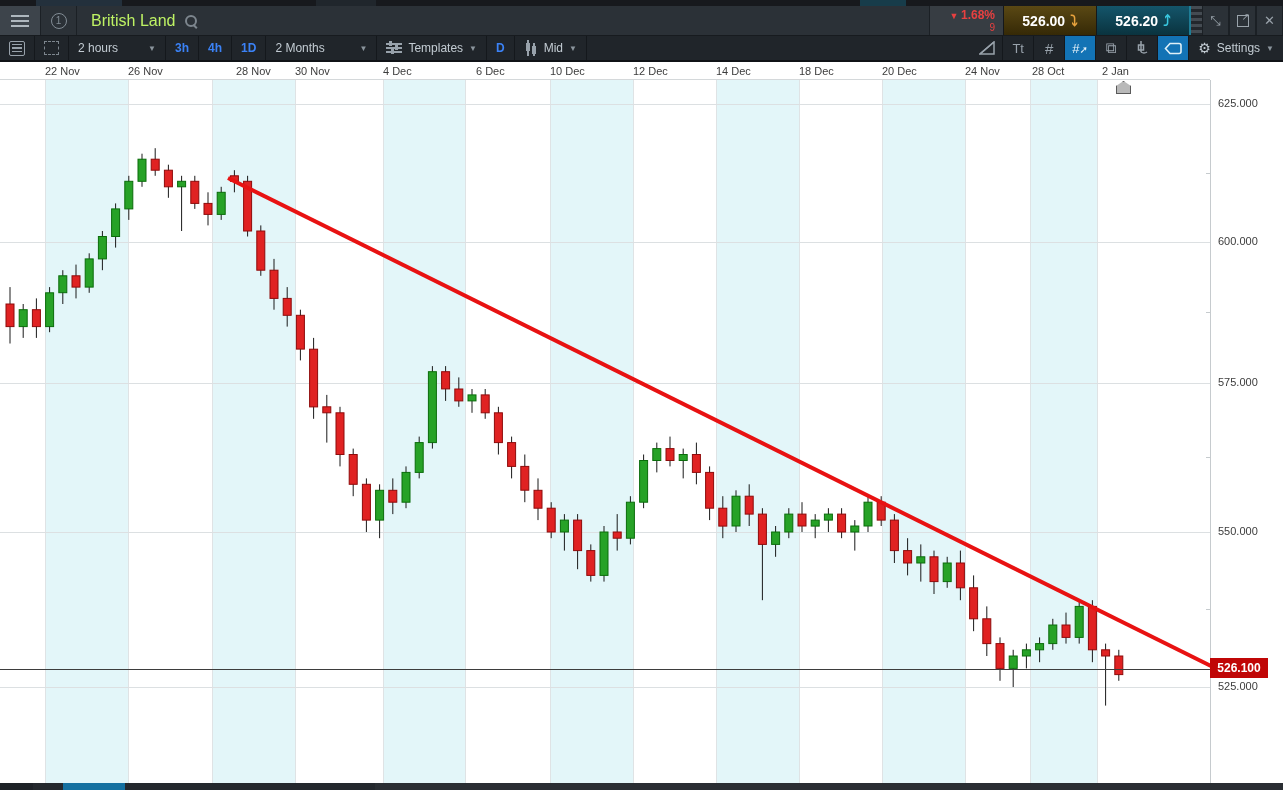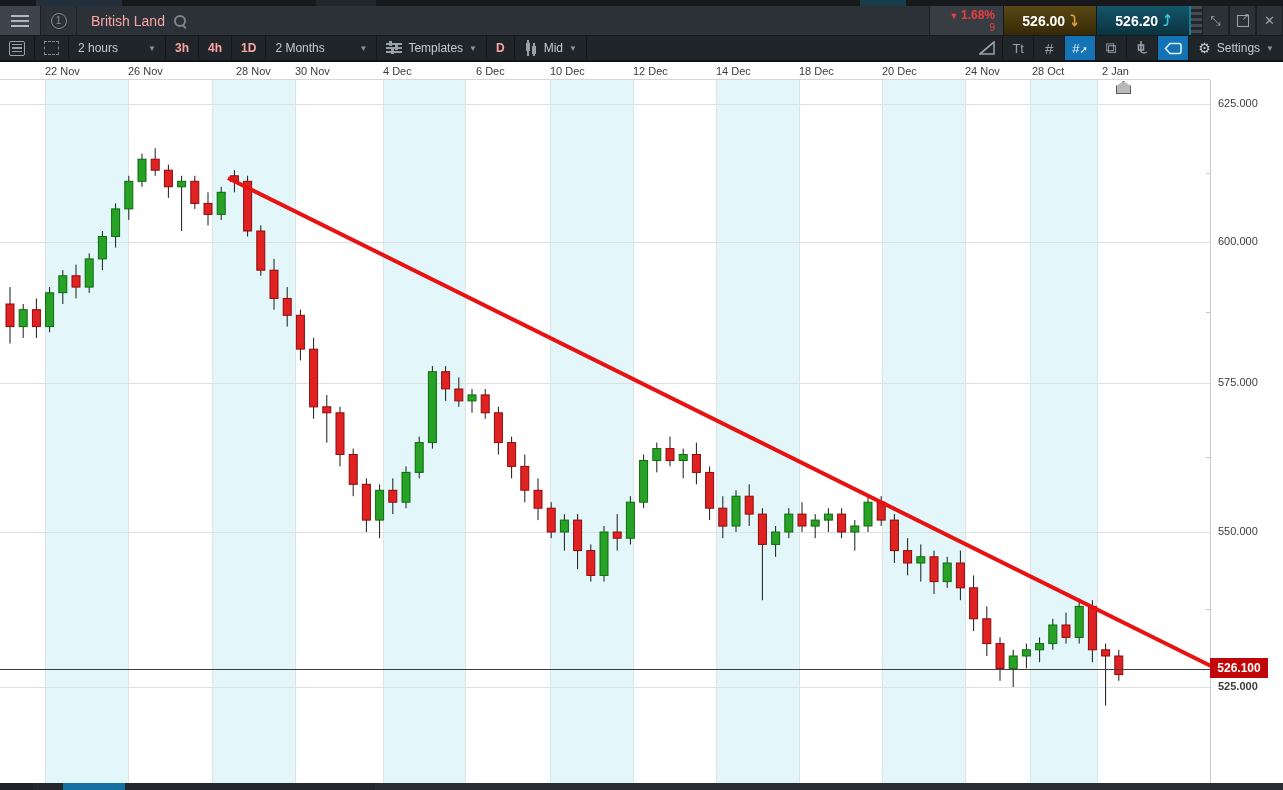--- a/index.html
+++ b/index.html
@@ -16,21 +16,21 @@
   
   .topbar { position:absolute; left:0; top:6px; width:1283px; height:30px; background:#2b3137;
     display:flex; align-items:stretch; border-bottom:1px solid #171b1f; color:#dfe5e9; }
   .tb-btn { display:flex; align-items:center; justify-content:center; border-right:1px solid #1b2025; }
   .hamburger { width:41px; background:#3d444b; flex-direction:column; gap:3px; }
   .hamburger i { display:block; width:18px; height:2px; background:#aeb7be; }
   .circle1 { width:36px; }
   .circle1 span { width:16px; height:16px; border:1.5px solid #828c95; border-radius:50%;
     color:#828c95; font-size:10px; display:flex; align-items:center; justify-content:center; }
   .title-area { flex:1; display:flex; align-items:center; padding-left:14px; gap:8px; }
-  .title-area .name { font-size:14px; color:#fca5a5; }
+  .title-area .name { font-size:16px; color:#bef264; }
   .mag { position:relative; width:14px; height:14px; display:inline-block; }
   .mag::before { content:""; position:absolute; left:1px; top:1px; width:8px; height:8px;
     border:2px solid #7d868e; border-radius:50%; }
   .mag::after { content:""; position:absolute; left:10px; top:10px; width:5px; height:2px;
     background:#7d868e; transform:rotate(45deg); transform-origin:0 0; }
   .pct-block { width:74px; background:#373d43; border-left:1px solid #1b2025; display:flex;
     flex-direction:column; align-items:flex-end; justify-content:center; padding:2px 8px; }
   .pct-line { color:#e84040; font-size:12px; font-weight:bold; white-space:nowrap; }
   .pct-line .tri { font-size:9px; }
   .spread { color:#e84040; font-size:10px; }
@@ -46,21 +46,21 @@
   .popout { position:relative; }
   .popout b { display:block; width:12px; height:12px; border:1.5px solid #9aa3ab; }
   .popout i { position:absolute; top:5px; right:5px; font-size:10px; font-style:normal; color:#9aa3ab; }
 
   
   .toolbar { position:absolute; left:0; top:36px; width:1283px; height:26px; background:#20252a;
     border-bottom:2px solid #101317; display:flex; align-items:stretch; color:#c3ccd3; font-size:12px; }
   .t-sep { width:1px; background:#14181c; }
   .t-item { display:flex; align-items:center; padding:0 9px; gap:6px; cursor:pointer; white-space:nowrap; }
   .t-caret { font-size:8px; color:#8a949c; }
-  .yellow { color:#fca5a5; font-weight:bold; font-size:12px; }
+  .yellow { color:#3b82f6; font-weight:bold; font-size:12px; }
   .listbox { width:16px; height:15px; border:1.5px solid #98a2ab; border-radius:2px;
     display:flex; flex-direction:column; justify-content:space-evenly; padding:0 2px; }
   .listbox i { display:block; height:1.5px; background:#98a2ab; }
   .dashed { width:15px; height:14px; border:1.5px dashed #7d868e; }
   .sliders { position:relative; width:16px; height:14px; }
   .sliders i { position:absolute; left:0; width:16px; height:1.5px; background:#98a2ab; }
   .sliders i:nth-child(1){ top:2px; } .sliders i:nth-child(2){ top:6px; } .sliders i:nth-child(3){ top:10px; }
   .sliders b { position:absolute; width:3px; height:5px; background:#98a2ab; }
   .sliders b:nth-child(4){ left:3px; top:0; } .sliders b:nth-child(5){ left:9px; top:4px; }
   .sliders b:nth-child(6){ left:5px; top:8px; }
@@ -276,21 +276,21 @@
       <div class="vgrid" style="left: 1097px;"></div>
       <div class="hgrid" style="top: 42px;"></div>
       <div class="y-label" style="top: 35px;">625.000</div>
       <div class="hgrid" style="top: 180px;"></div>
       <div class="y-label" style="top: 173px;">600.000</div>
       <div class="hgrid" style="top: 321px;"></div>
       <div class="y-label" style="top: 314px;">575.000</div>
       <div class="hgrid" style="top: 470px;"></div>
       <div class="y-label" style="top: 463px;">550.000</div>
       <div class="hgrid" style="top: 625px;"></div>
-      <div class="y-label" style="top: 618px; font-weight: bold;">525.000</div>
+      <div class="y-label" style="top: 618px;">525.000</div>
       <div class="minor-tick" style="top: 111px;"></div>
       <div class="minor-tick" style="top: 250px;"></div>
       <div class="minor-tick" style="top: 395px;"></div>
       <div class="minor-tick" style="top: 547px;"></div>
       <div class="y-axis-line"></div>
       <div class="axis-row-line"></div>
       <div class="x-label" style="left: 45px;">22 Nov</div>
       <div class="x-label" style="left: 128px;">26 Nov</div>
       <div class="x-label" style="left: 212px; margin-left: 24px;">28 Nov</div>
       <div class="x-label" style="left: 295px;">30 Nov</div>

